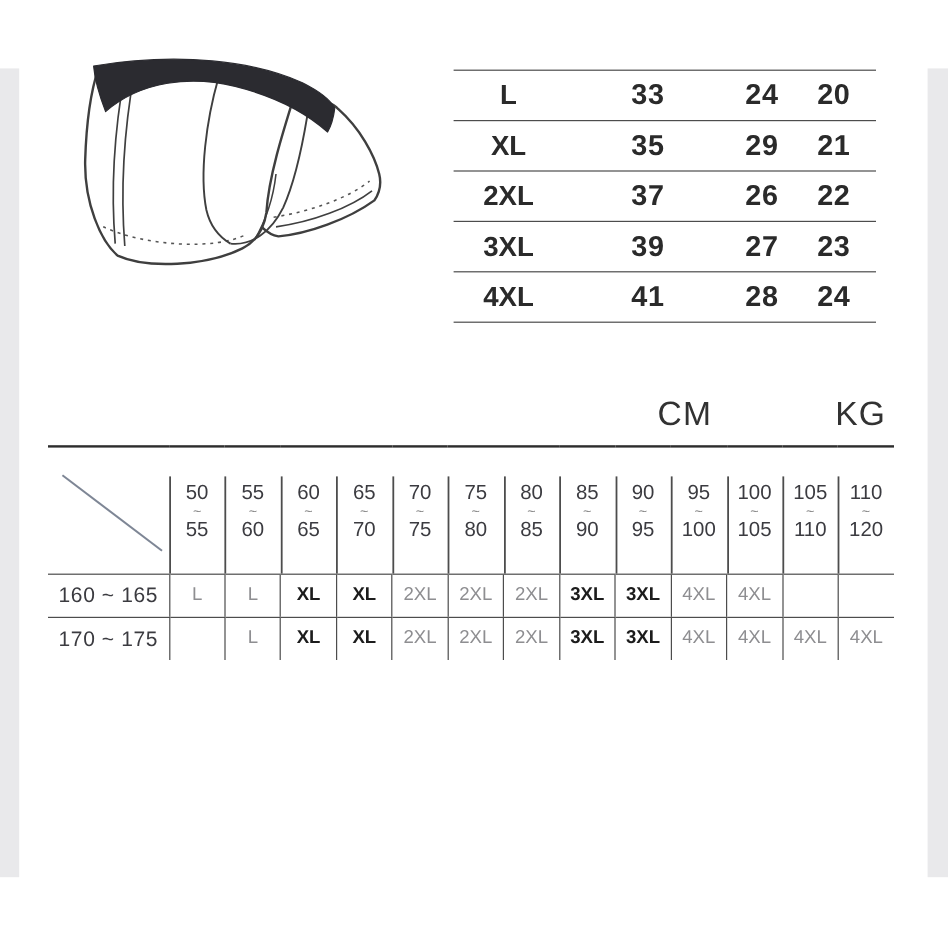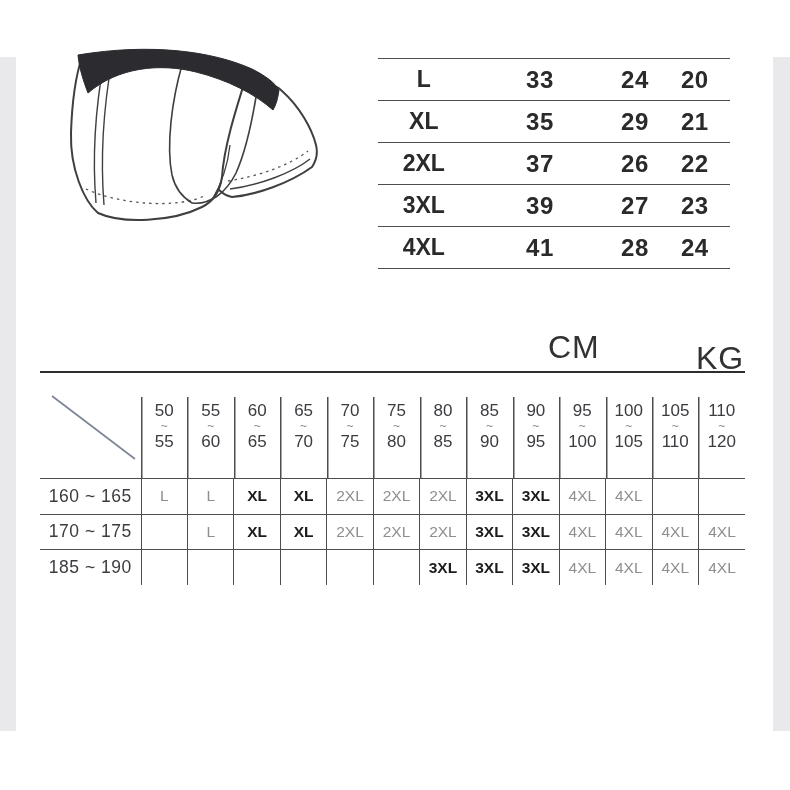--- a/index.html
+++ b/index.html
@@ -15,23 +15,23 @@
 
   
   .meas{position:absolute;left:378px;top:58px;width:352px;border-collapse:collapse;table-layout:fixed;}
   .meas tr{height:42px;}
   .meas th,.meas td{padding:0;text-align:center;border-top:1.5px solid #4d4d4d;color:#2a2a2a;font-weight:700;}
   .meas tr:last-child th,.meas tr:last-child td{border-bottom:1.5px solid #4d4d4d;}
   .meas .size{font-size:23px;}
   .meas .num{font-size:24px;letter-spacing:.5px;}
 
   
-  .unit{position:absolute;top:329px;font-size:32px;font-weight:500;color:#323232;letter-spacing:1px;}
+  .unit{position:absolute;top:329px;font-size:28px;font-weight:500;color:#323232;letter-spacing:1px;}
   .unit.cm{left:548px;}
-  .unit.kg{left:696px;margin-top:11px;}
+  .unit.kg{left:696px;}
 
   
   .matrix{position:absolute;left:40px;top:371px;width:705px;border-collapse:collapse;table-layout:fixed;border-top:2.5px solid #2d2d2d;}
   .matrix col.c-label{width:101px;}
   .matrix col.c-val{width:46.46px;}
   .matrix th,.matrix td{padding:0;text-align:center;vertical-align:middle;font-weight:400;}
   .matrix thead th{height:105px;border-bottom:1.5px solid #4d4d4d;}
   .matrix thead th.val{
     background:linear-gradient(#4d4d4d,#4d4d4d) left bottom / 1.5px calc(100% - 24px) no-repeat;
   }
@@ -231,32 +231,16 @@
           <td class="val">2XL</td>
           <td class="val">2XL</td>
           <td class="val">2XL</td>
           <td class="val em">3XL</td>
           <td class="val em">3XL</td>
           <td class="val">4XL</td>
           <td class="val">4XL</td>
           <td class="val">4XL</td>
           <td class="val">4XL</td>
         </tr>
-        <tr>
-          <th class="rowlabel">185 ~ 190</th>
-          <td class="val"></td>
-          <td class="val"></td>
-          <td class="val"></td>
-          <td class="val"></td>
-          <td class="val"></td>
-          <td class="val"></td>
-          <td class="val em">3XL</td>
-          <td class="val em">3XL</td>
-          <td class="val em">3XL</td>
-          <td class="val">4XL</td>
-          <td class="val">4XL</td>
-          <td class="val">4XL</td>
-          <td class="val">4XL</td>
-        </tr>
       </tbody>
   </table>
 
 </div>
 
 </body></html>

